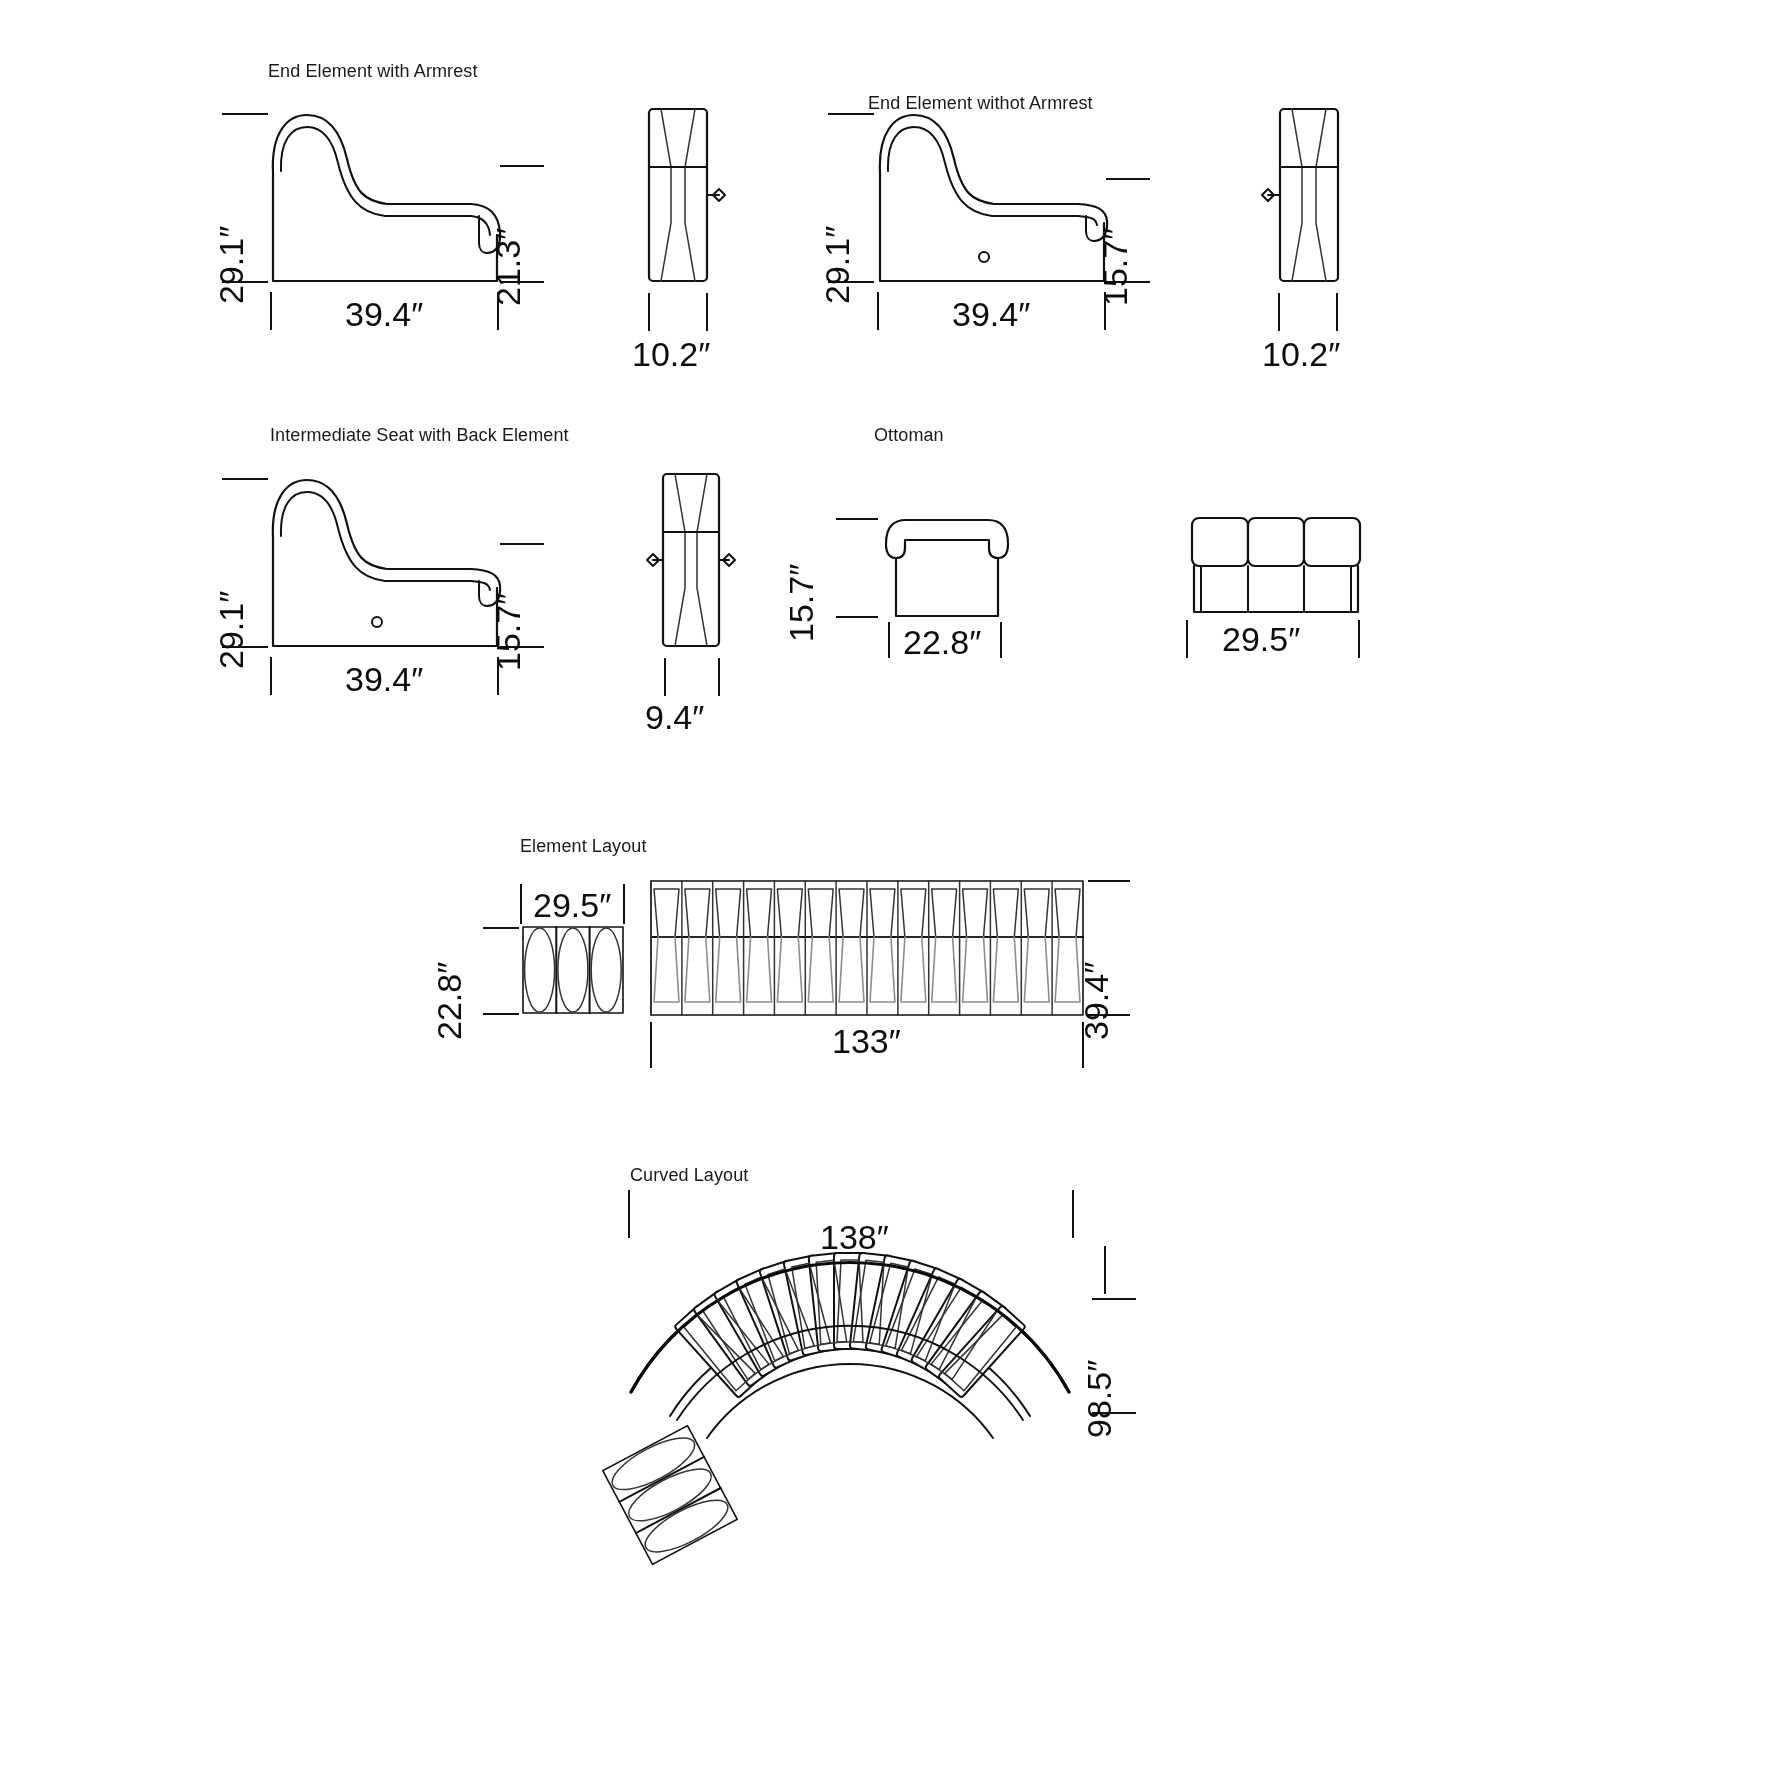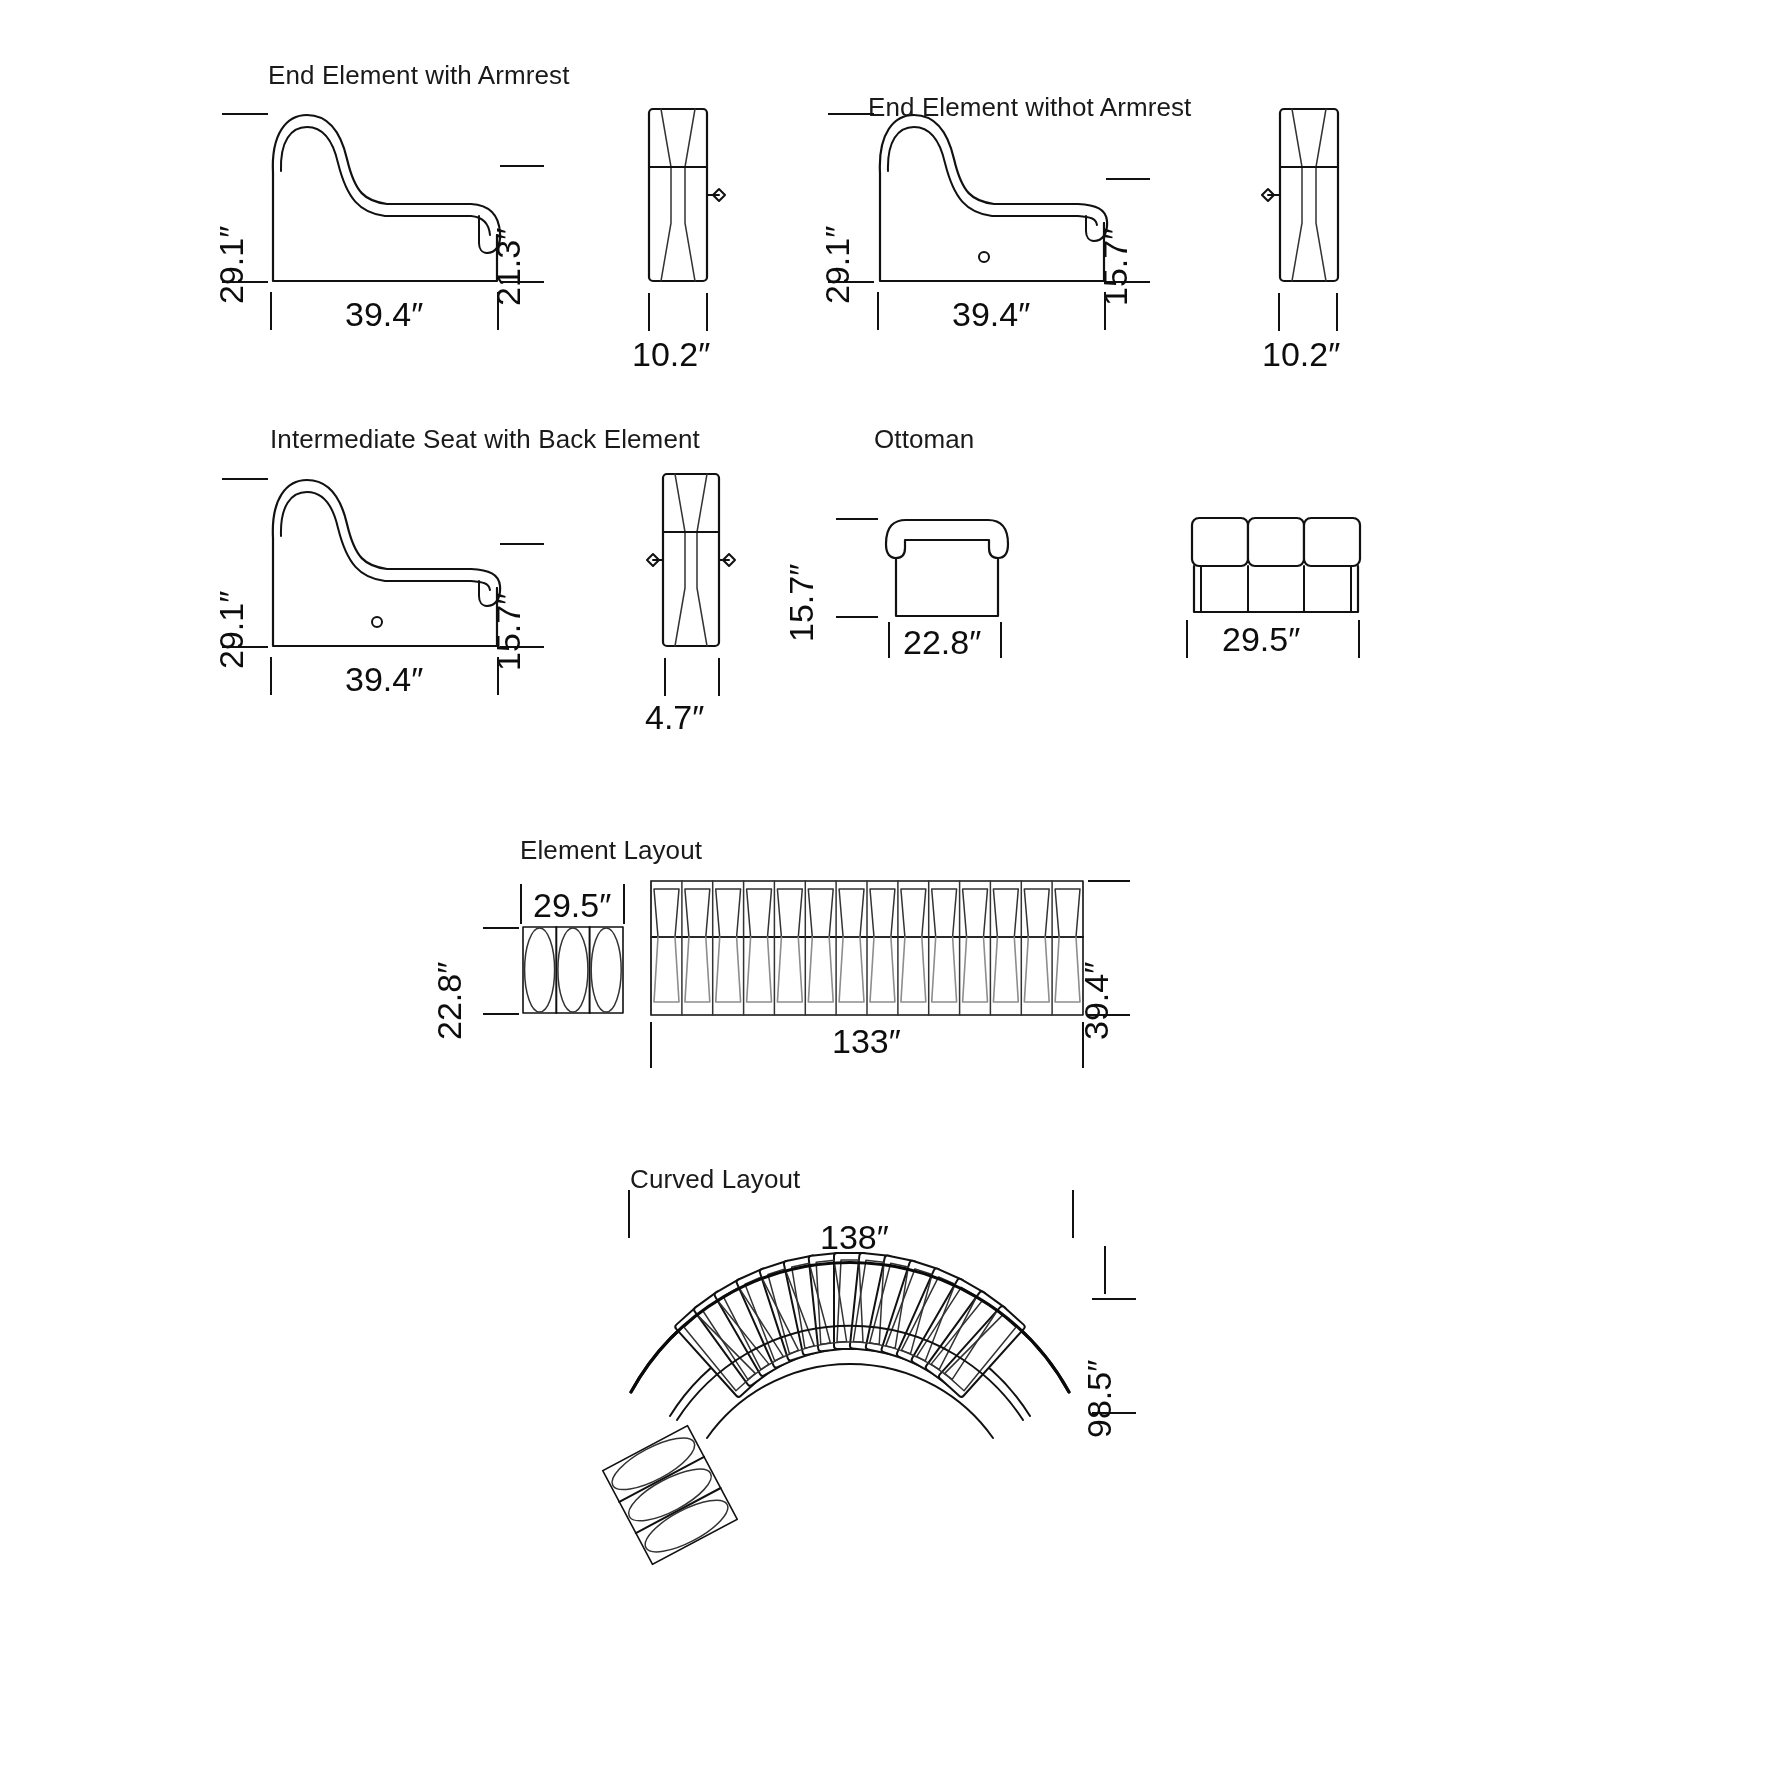--- a/index.html
+++ b/index.html
@@ -18,21 +18,21 @@
   }
   #sheet {
     position: absolute;
     inset: 0;
   }
   .abs { position: absolute; }
 
   
   .title {
     position: absolute;
-    font-size: 26px;
+    font-size: 18px;
     font-weight: 400;
     letter-spacing: 0.1px;
     color: #1a1a1a;
     white-space: nowrap;
     line-height: 1;
   }
 
   
   .dim {
     position: absolute;
@@ -194,21 +194,21 @@
     <path class="thin" d="M62 4 L52 62 L52 118 L62 176"></path>
     <path class="ln2" d="M18 62 L74 62"></path>
     <path class="ln2" d="M18 90 L8 90"></path>
     <path class="ln2" d="M8 84 L2 90 L8 96 L14 90 Z"></path>
     <path class="ln2" d="M74 90 L84 90"></path>
     <path class="ln2" d="M84 84 L90 90 L84 96 L78 90 Z"></path>
   </svg>
 
   <div class="tick-v" style="left:664px; top:658px; height:38px;"></div>
   <div class="tick-v" style="left:718px; top:658px; height:38px;"></div>
-  <div class="dim" style="left:645px; top:700px;">4.7″</div>
+  <div class="dim" style="left:645px; top:700px;">9.4″</div>
 
   <div class="title" style="left:874px; top:426px;">Ottoman</div>
 
   <svg class="abs" style="left:872px; top:512px;" width="150" height="110" viewBox="0 0 150 110">
 
     <path class="ln" d="M14 32 C14 14 22 8 34 8 L116 8 C128 8 136 14 136 32
                          C136 42 132 46 126 46 C120 46 117 42 117 36
                          L117 28 L33 28 L33 36 C33 42 30 46 24 46 C18 46 14 42 14 32 Z"></path>
 
     <path class="ln" d="M24 46 L24 104 L126 104 L126 46"></path>

